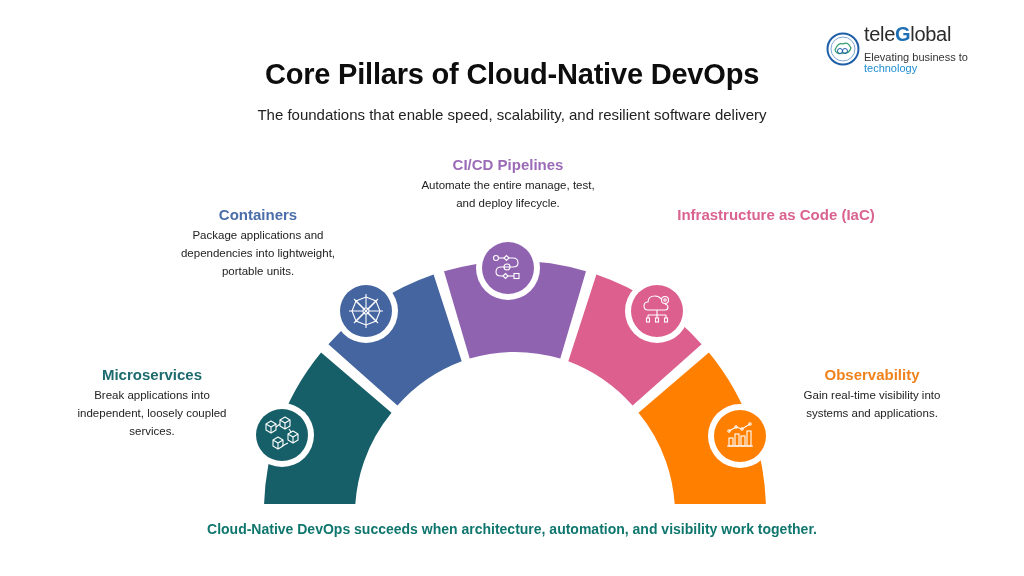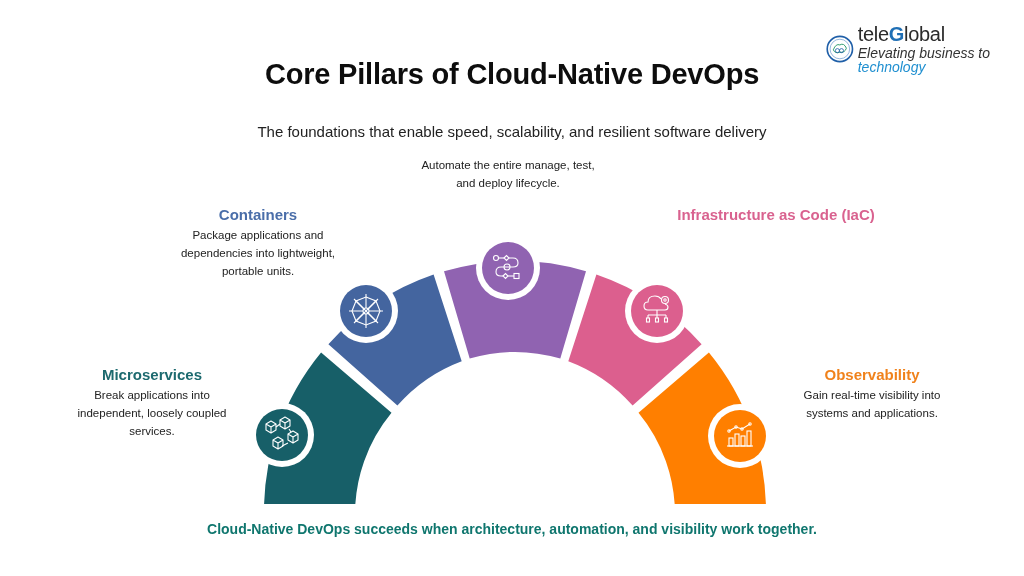--- a/index.html
+++ b/index.html
@@ -2,24 +2,24 @@
 <html><head>
 <meta charset="utf-8">
 <style>
   html, body { margin: 0; padding: 0; }
   body { width: 1024px; height: 576px; background: #ffffff; position: relative; overflow: hidden; font-family: "Liberation Sans", "DejaVu Sans", sans-serif; color: #1a1a1a; }
   .logo { position: absolute; left: 826px; top: 24px; display: flex; align-items: center; }
   .logo-mark { width: 34px; height: 34px; }
   .logo-text { margin-left: 4px; line-height: 1; }
   .logo-name { font-size: 20px; color: #2b2b2b; letter-spacing: -0.3px; }
   .logo-name .g { color: #1f6fb5; font-weight: bold; }
-  .logo-tag { font-size: 14px; color: #333; margin-top: 2px; font-style: italic; }
+  .logo-tag { font-size: 11px; color: #333; margin-top: 8px; }
   .logo-tag .t { color: #1f8fd0; }
   .title { position: absolute; left: 0; width: 1024px; top: 58px; text-align: center; font-size: 29px; font-weight: bold; color: #0d0d0d; letter-spacing: -0.2px; }
-  .subtitle { position: absolute; left: 0; width: 1024px; top: 123px; text-align: center; font-size: 15px; color: #222; }
+  .subtitle { position: absolute; left: 0; width: 1024px; top: 106px; text-align: center; font-size: 15px; color: #222; }
   .pillar { position: absolute; text-align: center; }
   .pillar .ph { font-size: 15px; font-weight: bold; margin-bottom: 3px; }
   .pillar .pd { font-size: 11.5px; line-height: 18px; color: #222; }
   .footer { position: absolute; left: 0; width: 1024px; top: 521px; text-align: center; font-size: 14px; font-weight: bold; color: #0f766e; }
   svg.arc { position: absolute; left: 0; top: 0; }
 </style>
 </head>
 <body>
 
 <div class="logo">
@@ -124,20 +124,21 @@
   <div class="ph" style="color:#1d6a6f;">Microservices</div>
   <div class="pd" style="padding:0 6px;">Break applications into independent, loosely coupled services.</div>
 </div>
 
 <div class="pillar" style="left:168px; top:206px; width:180px;">
   <div class="ph" style="color:#4a6ea9;">Containers</div>
   <div class="pd" style="padding:0 4px;">Package applications and dependencies into lightweight, portable units.</div>
 </div>
 
 <div class="pillar" style="left:408px; top:156px; width:200px;">
+  <div class="ph" style="color:#9b6bb7;">CI/CD Pipelines</div>
   <div class="pd" style="padding:0 12px;">Automate the entire manage, test, and deploy lifecycle.</div>
 </div>
 
 <div class="pillar" style="left:666px; top:206px; width:220px;">
   <div class="ph" style="color:#d9628f;">Infrastructure as Code (IaC)</div>
 </div>
 
 <div class="pillar" style="left:782px; top:366px; width:180px;">
   <div class="ph" style="color:#f0821b;">Observability</div>
   <div class="pd" style="padding:0 10px;text-align:center;">Gain real-time visibility into systems and applications.</div>

